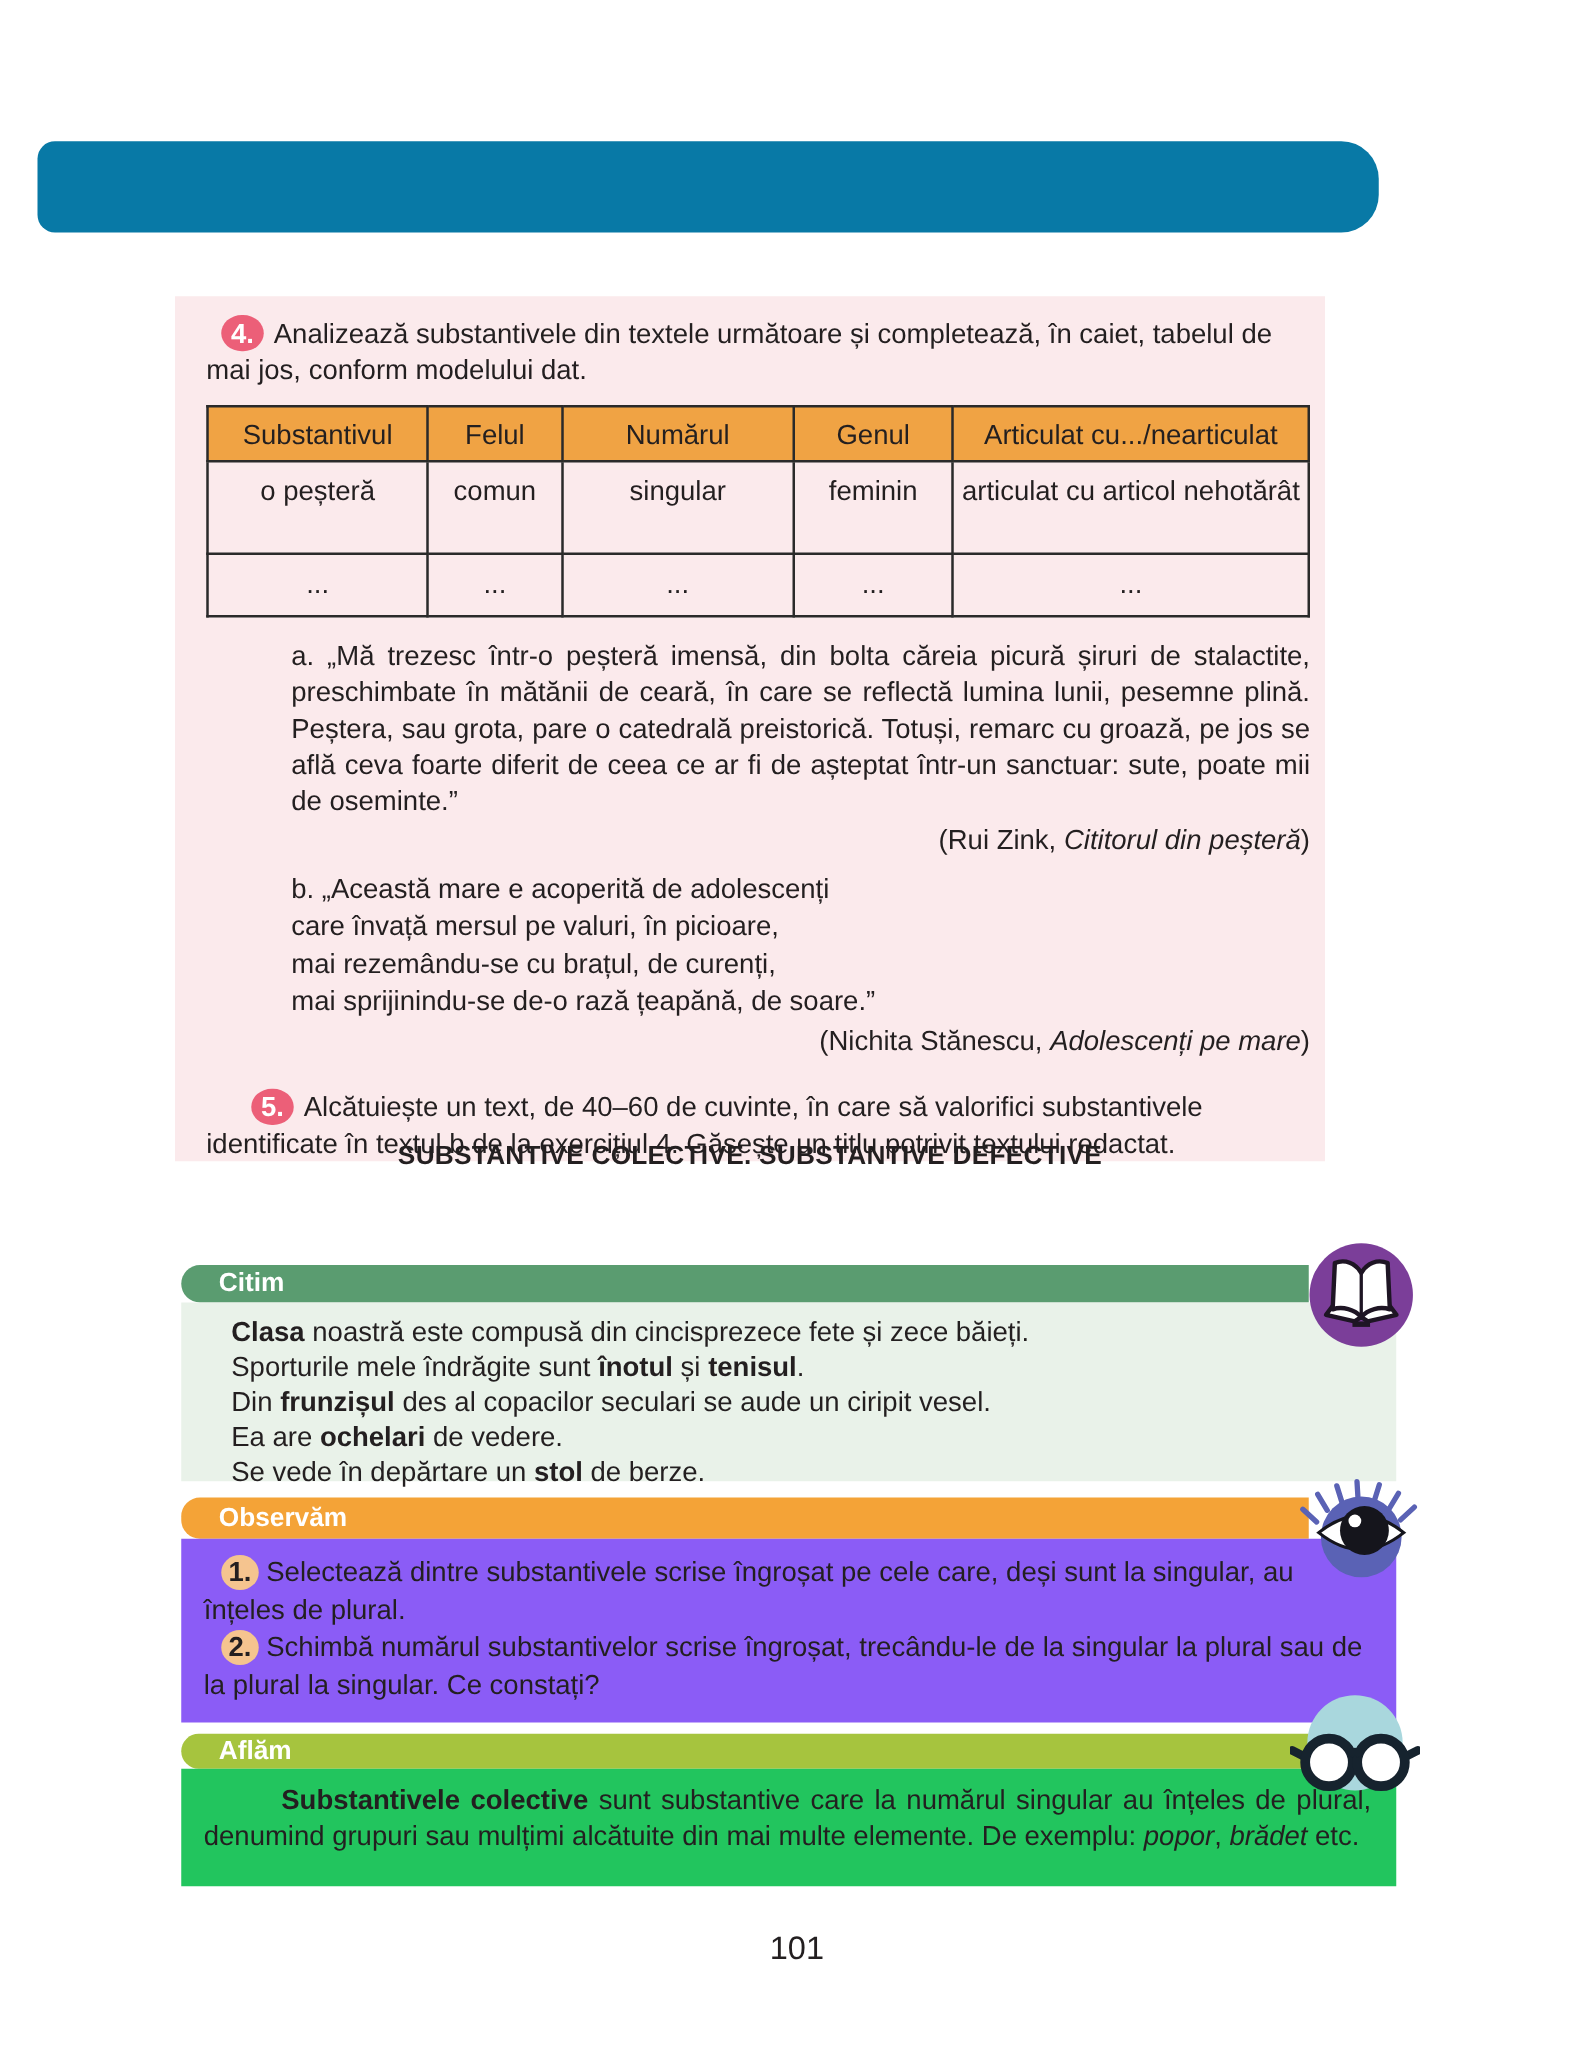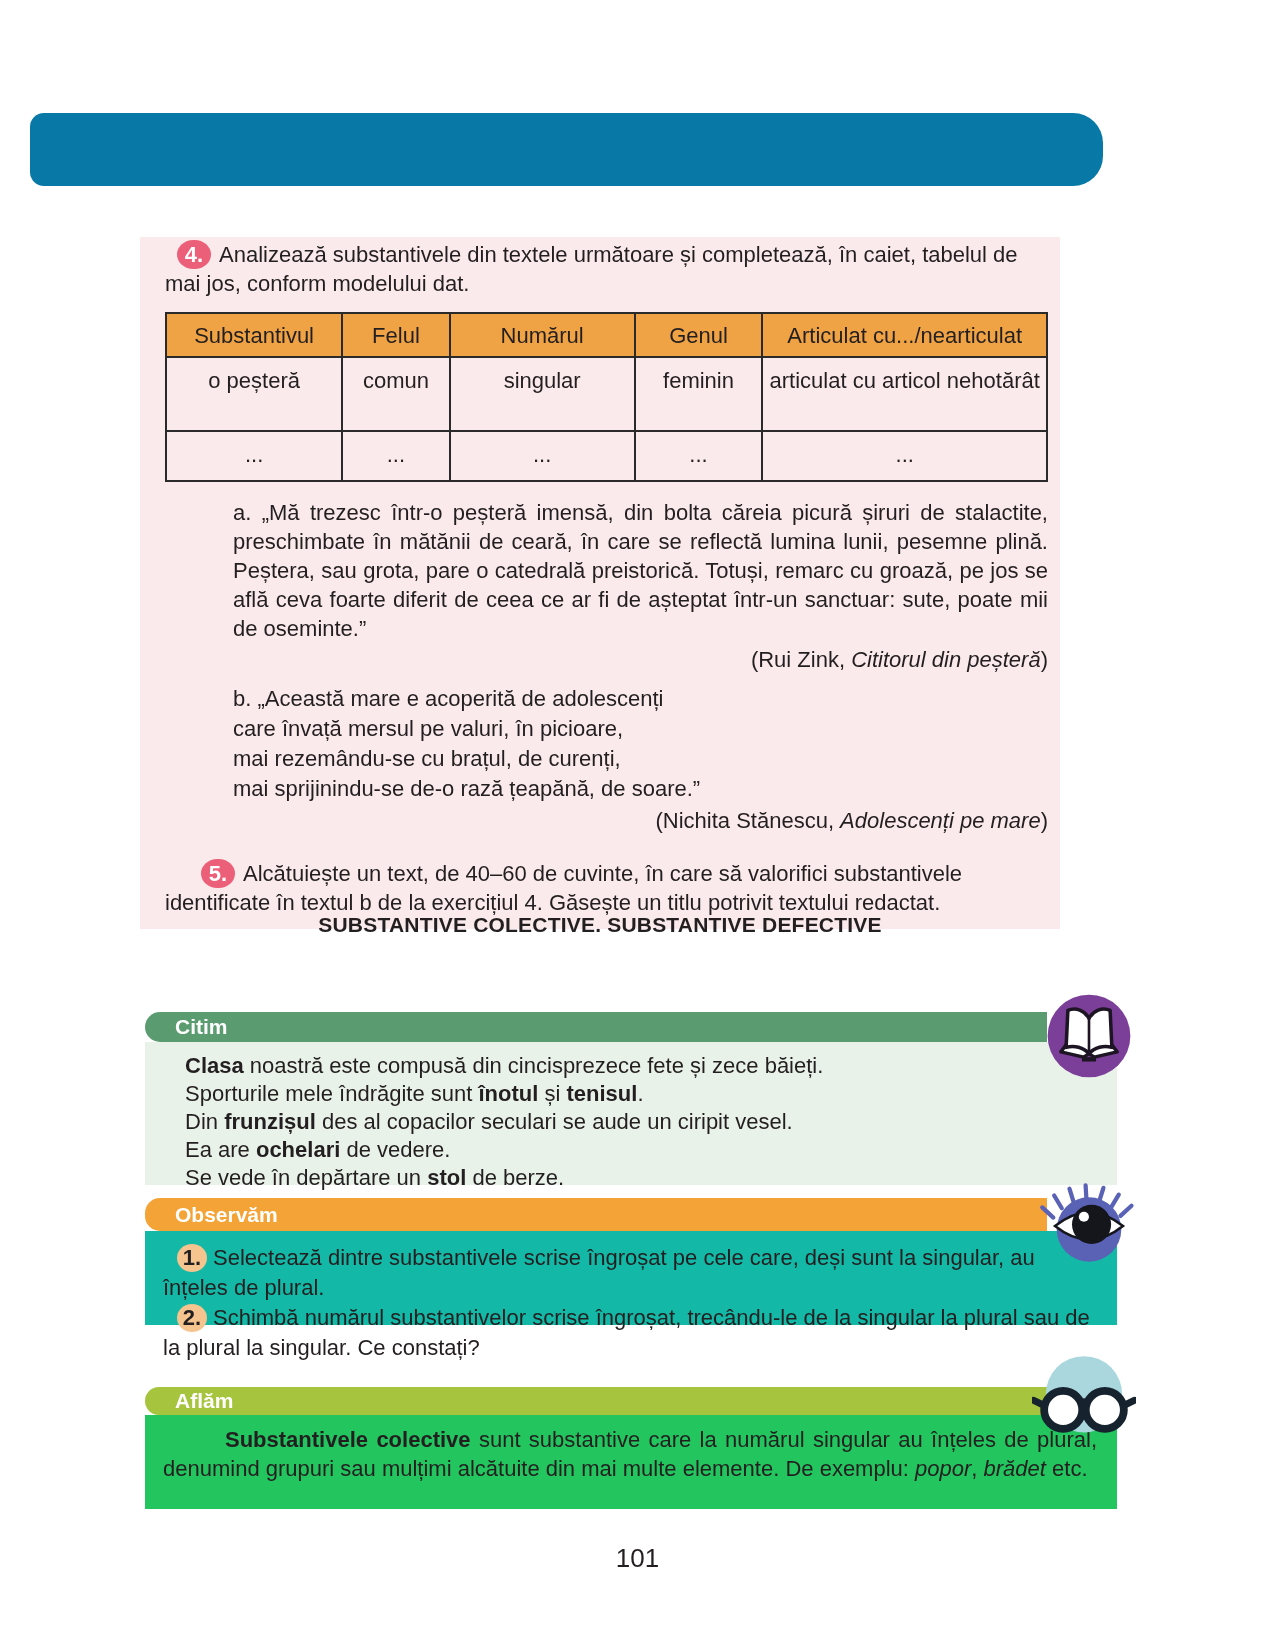--- a/index.html
+++ b/index.html
@@ -8,21 +8,21 @@
     font-family:"Liberation Sans",sans-serif;color:#231f20;overflow:hidden;
   }
   
   .top-bar{
     position:absolute;left:30px;top:113px;width:1073px;height:73px;
     background:#0879a6;border-radius:14px 30px 30px 14px;
   }
   
   .pink-panel{
     position:absolute;left:140px;top:237px;width:920px;height:692px;
-    background:#fbeaec;box-sizing:border-box;padding:3px 12px 0 25px;
+    background:#fbeaec;box-sizing:border-box;padding:15px 12px 0 25px;
     font-size:22px;line-height:29px;
   }
   .ex-intro{margin:0;text-indent:12px;}
   .ex-intro.ex5{margin-top:24px;text-indent:36px;}
   .badge-rose{
     display:inline-block;min-width:34px;height:29px;background:#ec5f78;color:#ffffff;
     font-weight:bold;border-radius:17px / 15px;text-align:center;line-height:29px;
     margin-right:8px;text-indent:0;
   }
   .badge-peach{
@@ -58,21 +58,21 @@
     display:flex;align-items:center;box-sizing:border-box;padding-left:30px;
     border-radius:15px 0 0 15px;
   }
   .band-citim{top:1012px;height:30px;background:#5a9c70;}
   .band-observam{top:1198px;height:33px;background:#f4a337;text-align:right;}
   .band-aflam{top:1387px;height:28px;background:#a6c43e;}
   
   .content{position:absolute;left:145px;width:972px;box-sizing:border-box;font-size:22px;}
   .content-citim{top:1042px;height:143px;background:#e9f2e9;padding:10px 0 0 40px;line-height:28px;}
   .content-citim p{margin:0;}
-  .content-observam{top:1231px;height:94px;background:#14b8a6;padding:12px 24px 0 18px;line-height:30px;}
+  .content-observam{top:1231px;height:147px;background:#8b5cf6;padding:12px 24px 0 18px;line-height:30px;}
   .content-observam p{margin:0;text-indent:14px;}
   .content-aflam{top:1415px;height:94px;background:#22c55e;padding:10px 20px 0 18px;line-height:29px;}
   .content-aflam p{margin:0;text-indent:62px;text-align:justify;}
   
   .icon{position:absolute;}
   .icon-book{left:1045px;top:992px;width:88px;height:88px;}
   .icon-eye{left:1038px;top:1176px;width:102px;height:90px;}
   .icon-glasses{left:1032px;top:1346px;width:104px;height:100px;}
   .icon svg{width:100%;height:100%;display:block;}
   

